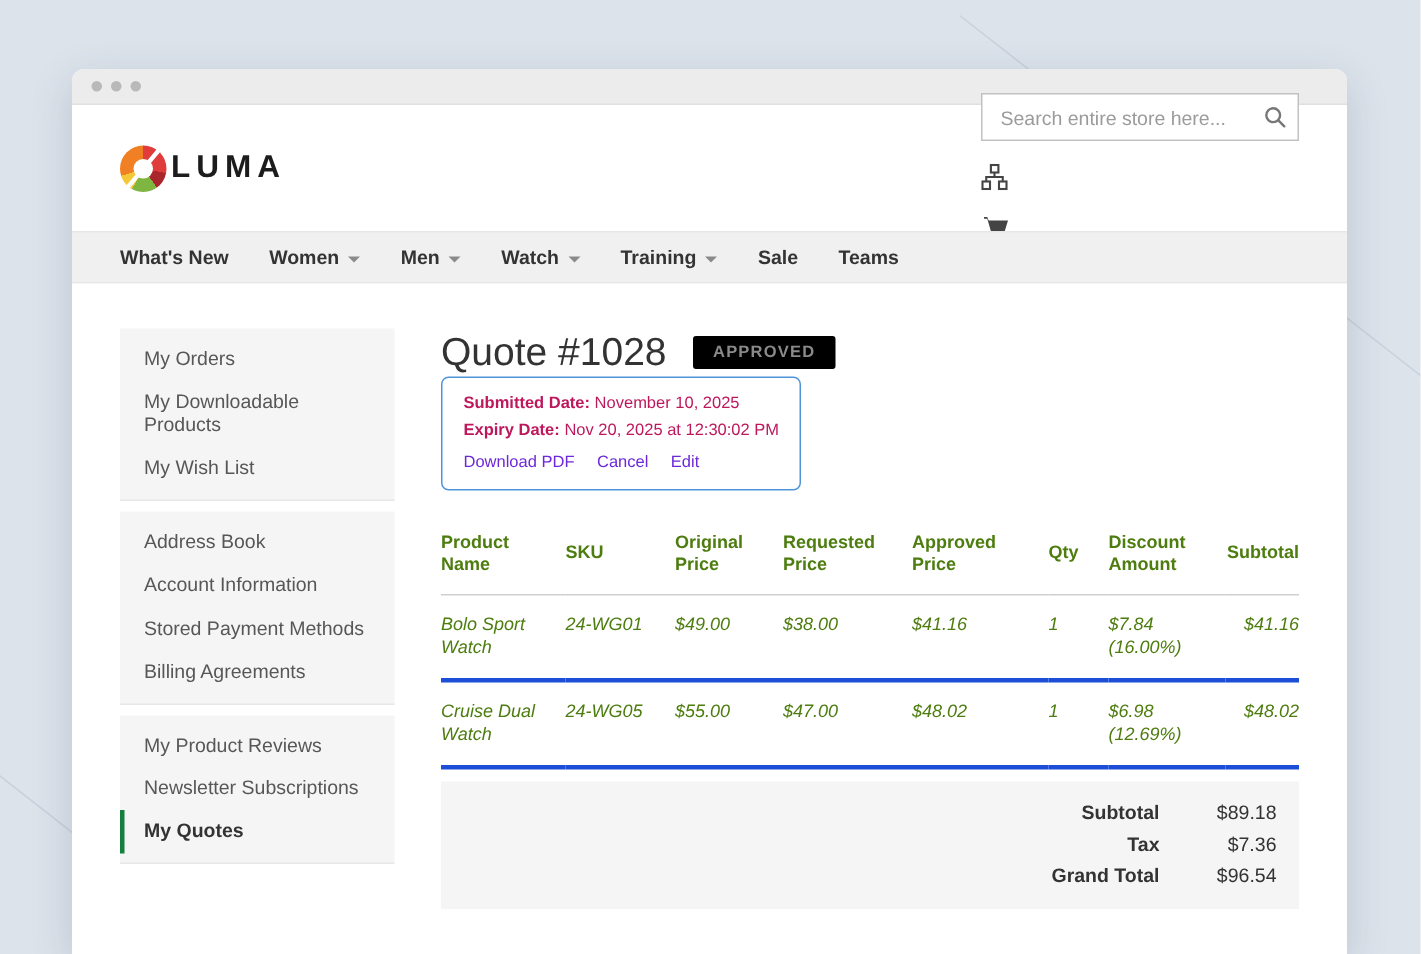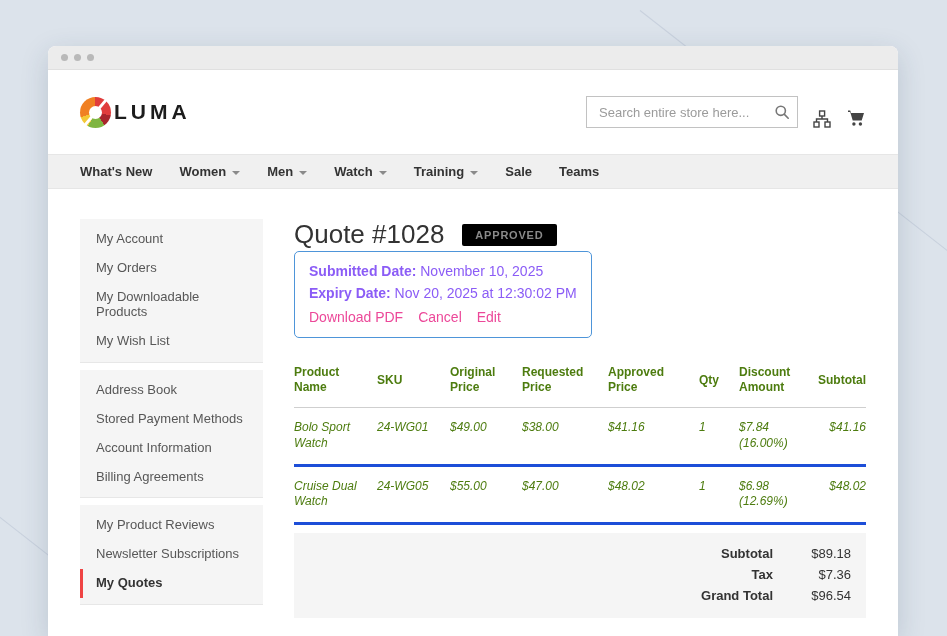--- a/index.html
+++ b/index.html
@@ -31,51 +31,51 @@
     background:conic-gradient(#e03c3c 0 28%, #a8262c 28% 40%, #7fb541 40% 58%, #f4c836 58% 70%, #f08023 70% 100%);
   }
   .logo-mark::before {
     content:""; position:absolute; left:9px; top:9px; width:13px; height:13px; border-radius:50%; background:#fff;
   }
   .logo-mark::after {
     content:""; position:absolute; left:14px; top:-2px; width:3px; height:35px; background:#fff; transform:rotate(40deg);
   }
   .logo-text { font-size:21px; font-weight:600; letter-spacing:4px; color:#1c1c1c; }
 
-  .header-right { display:flex; align-items:flex-end; gap:15px; }
+  .header-right { display:flex; align-items:flex-start; gap:15px;flex-direction:column; }
   .search-wrap { position:relative; }
   .search-input {
     width:212px; height:32px; border:1px solid #c2c2c2; background:#fff;
     font-family:inherit; font-size:13px; color:#333; padding:0 30px 0 12px; outline:none;
   }
   .search-input::placeholder { color:#9b9b9b; }
   .search-icon { position:absolute; right:8px; top:8px; }
   .hdr-icon { display:flex; align-items:center; cursor:pointer; }
 
   .navbar { height:35px; background:#f0f0f0; border-top:1px solid #e6e6e6; border-bottom:1px solid #e6e6e6; display:flex; align-items:center; gap:27px; padding:0 32px; flex-shrink:0; }
   .nav-item { font-size:13px; font-weight:700; color:#333; display:flex; align-items:center; gap:6px; cursor:pointer; white-space:nowrap; }
   .caret { width:0; height:0; border-left:4px solid transparent; border-right:4px solid transparent; border-top:4px solid #8a8a8a; margin-top:2px; }
 
   .content { flex:1; display:flex; padding:30px 32px 0 32px; background:#fff; overflow:hidden; }
 
   .sidebar { width:183px; flex-shrink:0; }
   .side-group { background:#f5f5f5; padding:6px 0; margin-bottom:7px; border-bottom:1px solid #e7e7e7; }
   .side-item { font-size:13px; color:#575757; padding:7px 14px 7px 16px; cursor:pointer; line-height:1.15; }
-  .side-item.active { font-weight:700; color:#333; border-left:3px solid #ef4444; padding-left:13px; }
+  .side-item.active { font-weight:700; color:#333; border-left:3px solid #15803d; padding-left:13px; }
 
   .main { flex:1; margin-left:31px; min-width:0; }
   .quote-header { display:flex; align-items:center; gap:18px; margin-bottom:1px; }
   .quote-title { font-size:26px; font-weight:400; color:#333; }
   .status-badge { background:#000000; color:#8a8a8a; font-size:11px; font-weight:700; letter-spacing:0.8px; padding:5px 13px; border-radius:2px; }
 
   .info-box { display:inline-block; border:1px solid #4e95d9; border-radius:5px; padding:10px 14px 12px 14px; margin-bottom:23px; background:#fff; }
-  .info-line { font-size:14px; color:#8b5cf6; margin-bottom:4px; line-height:1.3; }
+  .info-line { font-size:11px; color:#be185d; margin-bottom:4px; line-height:1.3; }
   .info-label { font-weight:700; }
   .info-actions { margin-top:7px; display:flex; gap:15px; }
-  .info-link { color:#ec4899; font-size:14px; text-decoration:none; cursor:pointer; }
+  .info-link { color:#6d28d9; font-size:11px; text-decoration:none; cursor:pointer; }
 
   table.quote-table { width:100%; border-collapse:collapse; font-size:12px; color:#4d7c0f; table-layout:fixed; }
   .quote-table th { text-align:left; font-weight:700; padding:4px 8px 12px 0; border-bottom:1px solid #cfcfcf; vertical-align:middle; line-height:1.25; }
   .quote-table th.num-right { text-align:right; padding-right:0; }
   .quote-table td { padding:12px 8px 12px 0; border-bottom:3px solid #1d4ed8; vertical-align:top; line-height:1.3;font-style:italic; }
   .quote-table td.num-right { text-align:right; padding-right:0; }
 
   .totals { background:#f5f5f5; margin-top:8px; padding:10px 15px 12px 15px; display:flex; flex-direction:column; align-items:flex-end; }
   .total-row { display:flex; align-items:baseline; gap:26px; padding:3px 0; font-size:13px; }
   .total-label { font-weight:700; color:#333; }
@@ -154,29 +154,28 @@
       </span>
     <span class="nav-item">
         <span>Teams</span>
       </span>
   </div>
 
   <div class="content">
 
     <div class="sidebar">
       <div class="side-group">
-        <div class="side-item">My Account</div>
         <div class="side-item">My Orders</div>
         <div class="side-item">My Downloadable Products</div>
         <div class="side-item">My Wish List</div>
       </div>
       <div class="side-group">
         <div class="side-item">Address Book</div>
+        <div class="side-item">Account Information</div>
         <div class="side-item">Stored Payment Methods</div>
-        <div class="side-item">Account Information</div>
         <div class="side-item">Billing Agreements</div>
       </div>
       <div class="side-group">
         <div class="side-item">My Product Reviews</div>
         <div class="side-item">Newsletter Subscriptions</div>
         <div class="side-item active">My Quotes</div>
       </div>
     </div>
 
     <div class="main">

